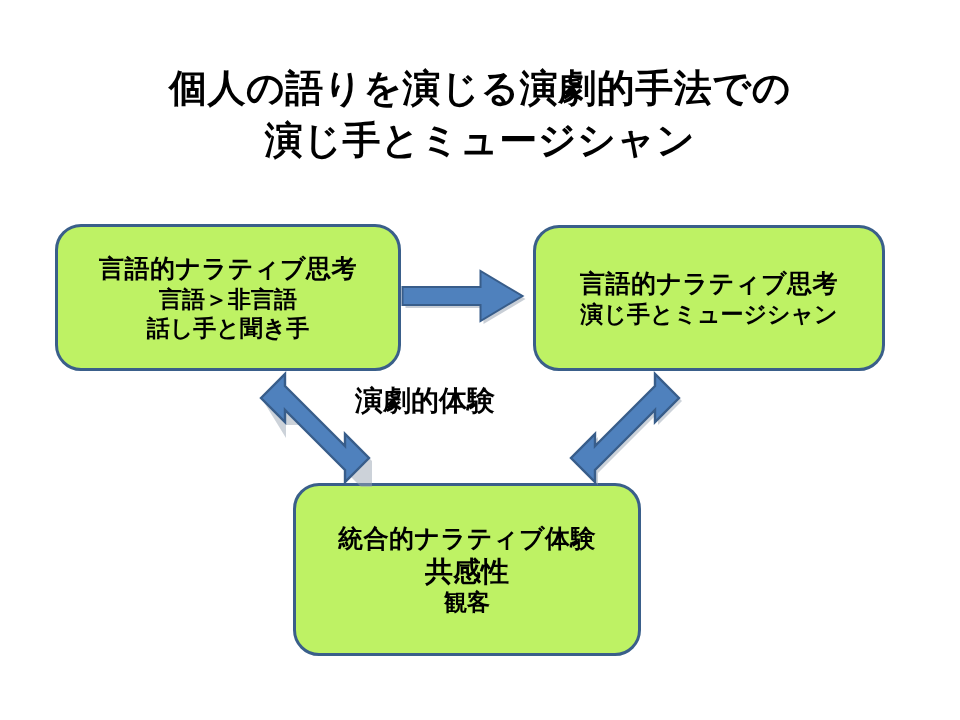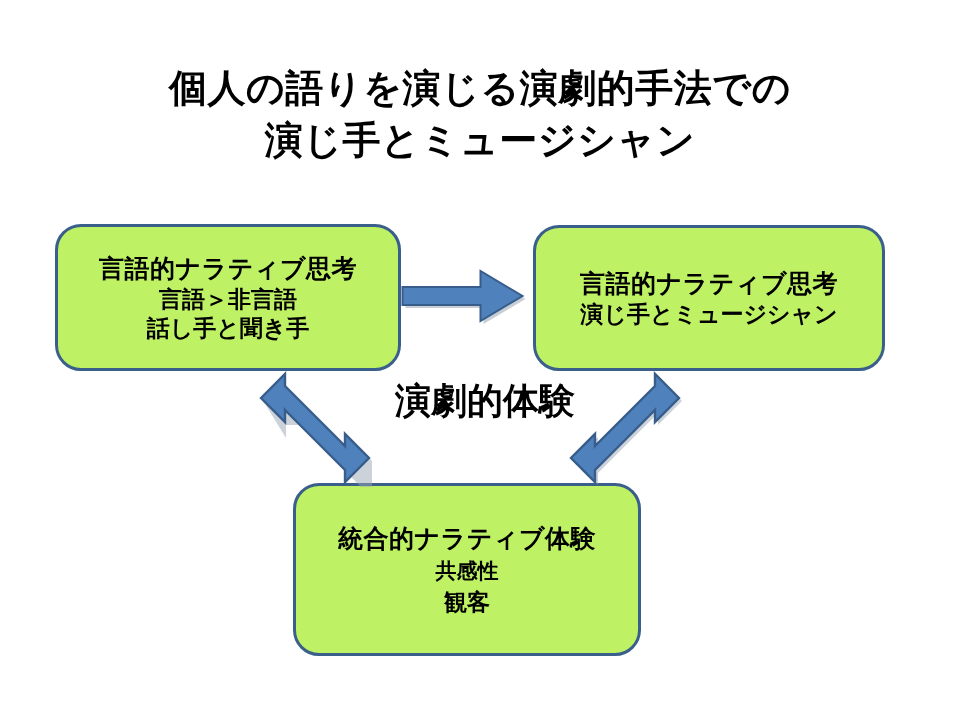--- a/index.html
+++ b/index.html
@@ -83,22 +83,22 @@
     width: 348px;
     height: 173px;
   }
 
   
   #center-caption {
     position: absolute;
     left: 355px;
     top: 383px;
     width: 220px;
-    text-align: right;
-    font-size: 36px;
+    text-align: left;
+    font-size: 28px;
     font-weight: bold;
     line-height: 36px;
     color: #000000;
     white-space: nowrap;
   }
 
   
   .arrow-svg {
     position: absolute;
     overflow: visible;
@@ -121,21 +121,21 @@
     <div class="node-line">話し手と聞き手</div>
   </div>
 
   <div class="node-box" id="box-bodily">
     <div class="node-title">言語的ナラティブ思考</div>
     <div class="node-line">演じ手とミュージシャン</div>
   </div>
 
   <div class="node-box" id="box-integrated">
     <div class="node-title">統合的ナラティブ体験</div>
-    <div class="node-line" style="font-size:21px;line-height:33px;">共感性</div>
+    <div class="node-line" style="font-size:28px;line-height:33px;">共感性</div>
     <div class="node-line">観客</div>
   </div>
 
   <div id="center-caption">演劇的体験</div>
 
   <svg class="arrow-svg" id="arrow-right" viewBox="0 0 130 64">
     <g transform="translate(2.5,3)">
       <polygon points="0,16 78,16 78,0 120,25 78,50 78,34 0,34" fill="#9aa6b4" opacity="0.55" transform="translate(3,3)"></polygon>
       <polygon points="0,16 78,16 78,0 120,25 78,50 78,34 0,34" fill="#4f81bd" stroke="#385d8a" stroke-width="2" stroke-linejoin="miter"></polygon>
     </g>

